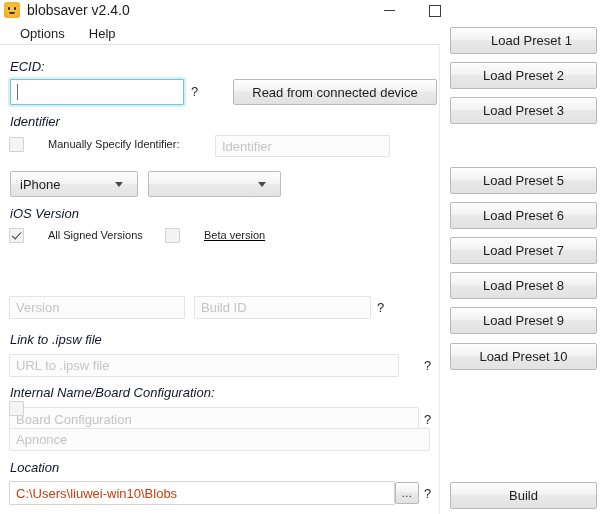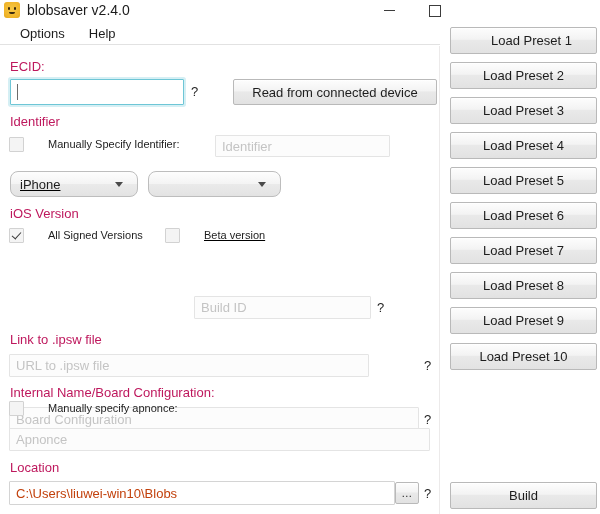--- a/index.html
+++ b/index.html
@@ -144,23 +144,24 @@
     width: 440px;
     height: 468px;
     background: #ffffff;
     border-right: 1px solid #eceaea;
     box-sizing: border-box;
   }
 
   .lbl {
     position: absolute;
     font-size: 13px;
-    color: #be185d;
+    color: #0f172a;
     white-space: nowrap;
     line-height: 15px;
+    font-style: italic;
   }
 
   .qmark {
     position: absolute;
     font-size: 13px;
     color: #242424;
     line-height: 15px;
     cursor: default;
   }
 
@@ -250,26 +251,25 @@
     margin-left: 24px;
     white-space: nowrap;
     line-height: 15px;
   }
 
   
   .combo {
     position: absolute;
     box-sizing: border-box;
     border: 1px solid #bdbdbd;
-    border-radius: 8px;
+    border-radius: 2px;
     background: linear-gradient(to bottom, #fdfdfd 0%, #f4f4f4 48%, #eaeaea 52%, #e3e3e3 100%);
     display: flex;
     align-items: center;
     cursor: default;
-    text-decoration: underline;
   }
   .combo-text {
     font-size: 13px;
     color: #1d1d1d;
     padding-left: 9px;
     white-space: nowrap;
     flex: 1;
     overflow: hidden;
   }
   .combo-arrow {
@@ -358,48 +358,47 @@
 
     <div class="lbl" style="left:10px; top:160px;">iOS Version</div>
     <div class="cbox-wrap" style="left:9px; top:182px;">
       <div class="cbox checked"></div>
       <div class="cbox-label">All Signed Versions</div>
     </div>
     <div class="cbox-wrap" style="left:165px; top:182px;text-decoration:underline;">
       <div class="cbox"></div>
       <div class="cbox-label">Beta version</div>
     </div>
+    <input class="tfield disabled" type="text" style="left: 9px; top: 250px; width: 176px; height: 23px;" disabled="" placeholder="Version">
     <input class="tfield disabled" type="text" style="left: 194px; top: 250px; width: 177px; height: 23px;" disabled="" placeholder="Build ID">
     <div class="qmark" style="left:377px; top:254px;">?</div>
 
     <div class="lbl" style="left:10px; top:286px;">Link to .ipsw file</div>
-    <input class="tfield disabled" type="text" style="left: 9px; top: 308px; width: 360px; height: 23px;" disabled="" placeholder="URL to .ipsw file">
+    <input class="tfield disabled" type="text" style="left: 9px; top: 308px; width: 390px; height: 23px;" disabled="" placeholder="URL to .ipsw file">
     <div class="qmark" style="left:424px; top:312px;">?</div>
 
     <div class="lbl" style="left:10px; top:339px;">Internal Name/Board Configuration:</div>
     <input class="tfield disabled" type="text" style="left: 9px; top: 361px; width: 410px; height: 24px;" disabled="" placeholder="Board Configuration">
     <div class="qmark" style="left:424px; top:366px;">?</div>
 
     <div class="cbox-wrap" style="left:9px; top:355px;">
       <div class="cbox"></div>
-      <div class="cbox-label">Manually specify apnonce:</div>
     </div>
     <input class="tfield disabled" type="text" style="left: 9px; top: 382px; width: 421px; height: 23px;" disabled="" placeholder="Apnonce">
 
     <div class="lbl" style="left:10px; top:414px;">Location</div>
     <input class="tfield" type="text" style="left: 9px; top: 435px; width: 386px; height: 24px;" value="C:\Users\liuwei-win10\Blobs">
     <div class="btn small" style="left:395px; top:436px; width:24px; height:22px;">...</div>
     <div class="qmark" style="left:424px; top:440px;">?</div>
   </div>
 
   <div class="right-panel">
     <div class="btn preset-btn" style="top:27px;padding-left:16px;">Load Preset 1</div>
     <div class="btn preset-btn" style="top:62px;">Load Preset 2</div>
     <div class="btn preset-btn" style="top:97px;">Load Preset 3</div>
-    <div class="btn preset-btn" style="top:132px;">Load Preset 4</div>
     <div class="btn preset-btn" style="top:167px;">Load Preset 5</div>
     <div class="btn preset-btn" style="top:202px;">Load Preset 6</div>
     <div class="btn preset-btn" style="top:237px;">Load Preset 7</div>
     <div class="btn preset-btn" style="top:272px;">Load Preset 8</div>
     <div class="btn preset-btn" style="top:307px;">Load Preset 9</div>
     <div class="btn preset-btn" style="top:343px;">Load Preset 10</div>
 
     <div class="btn save-btn">Build</div>
   </div>
 

